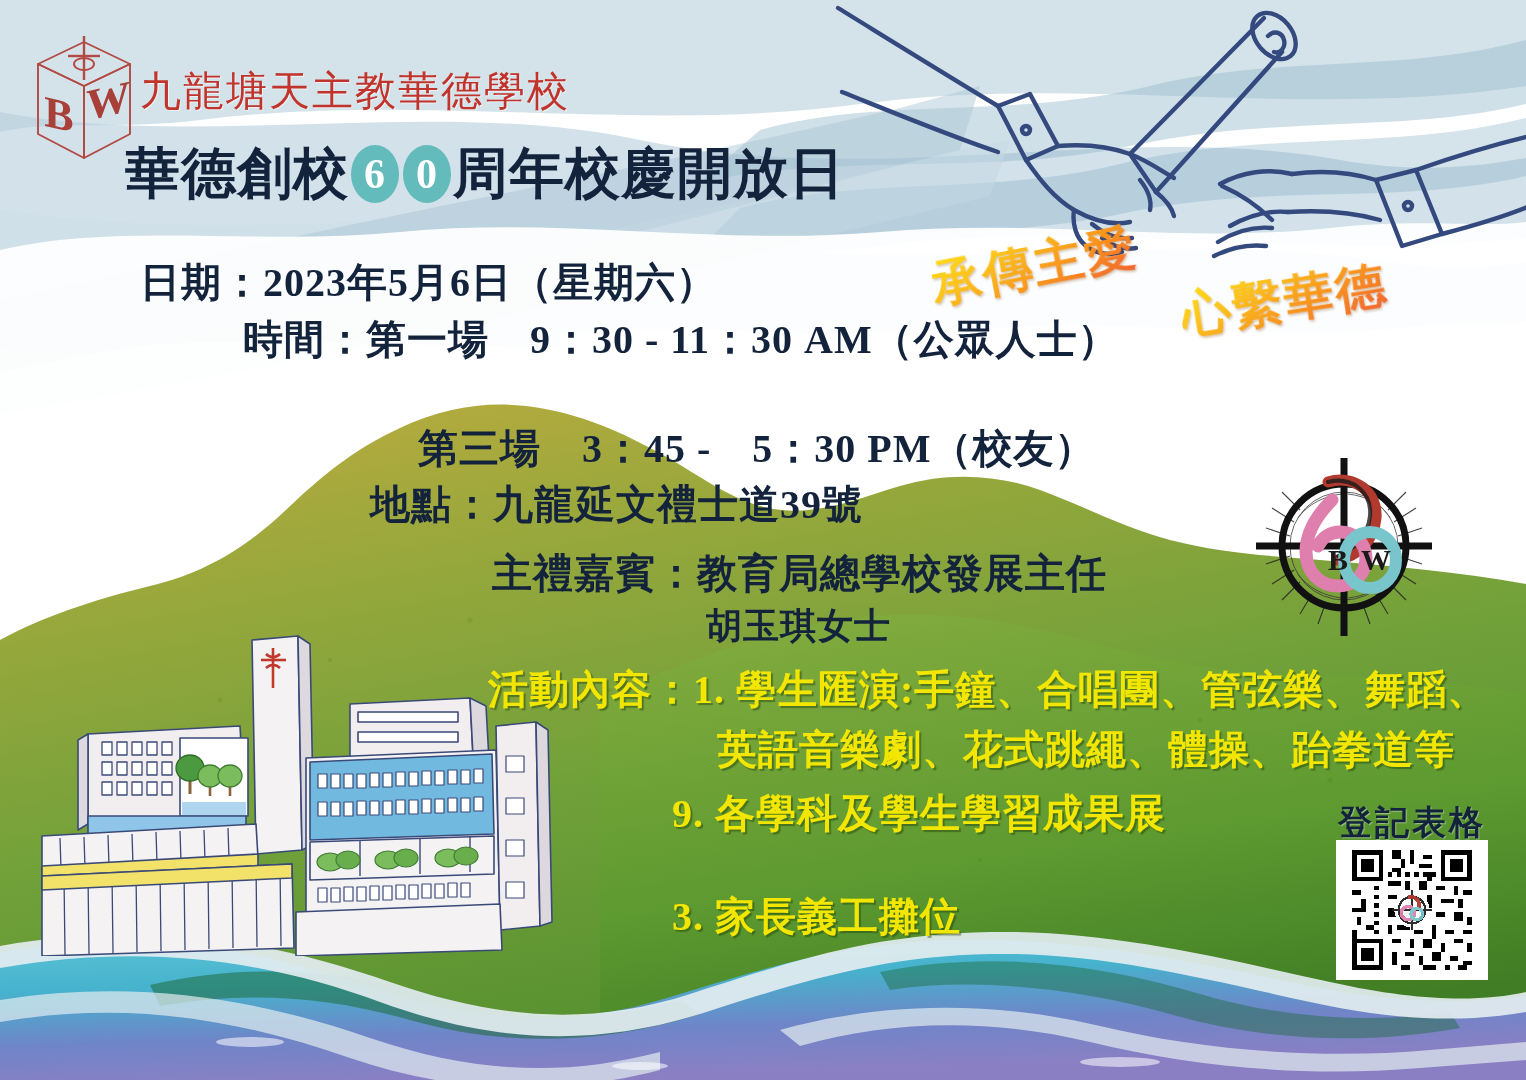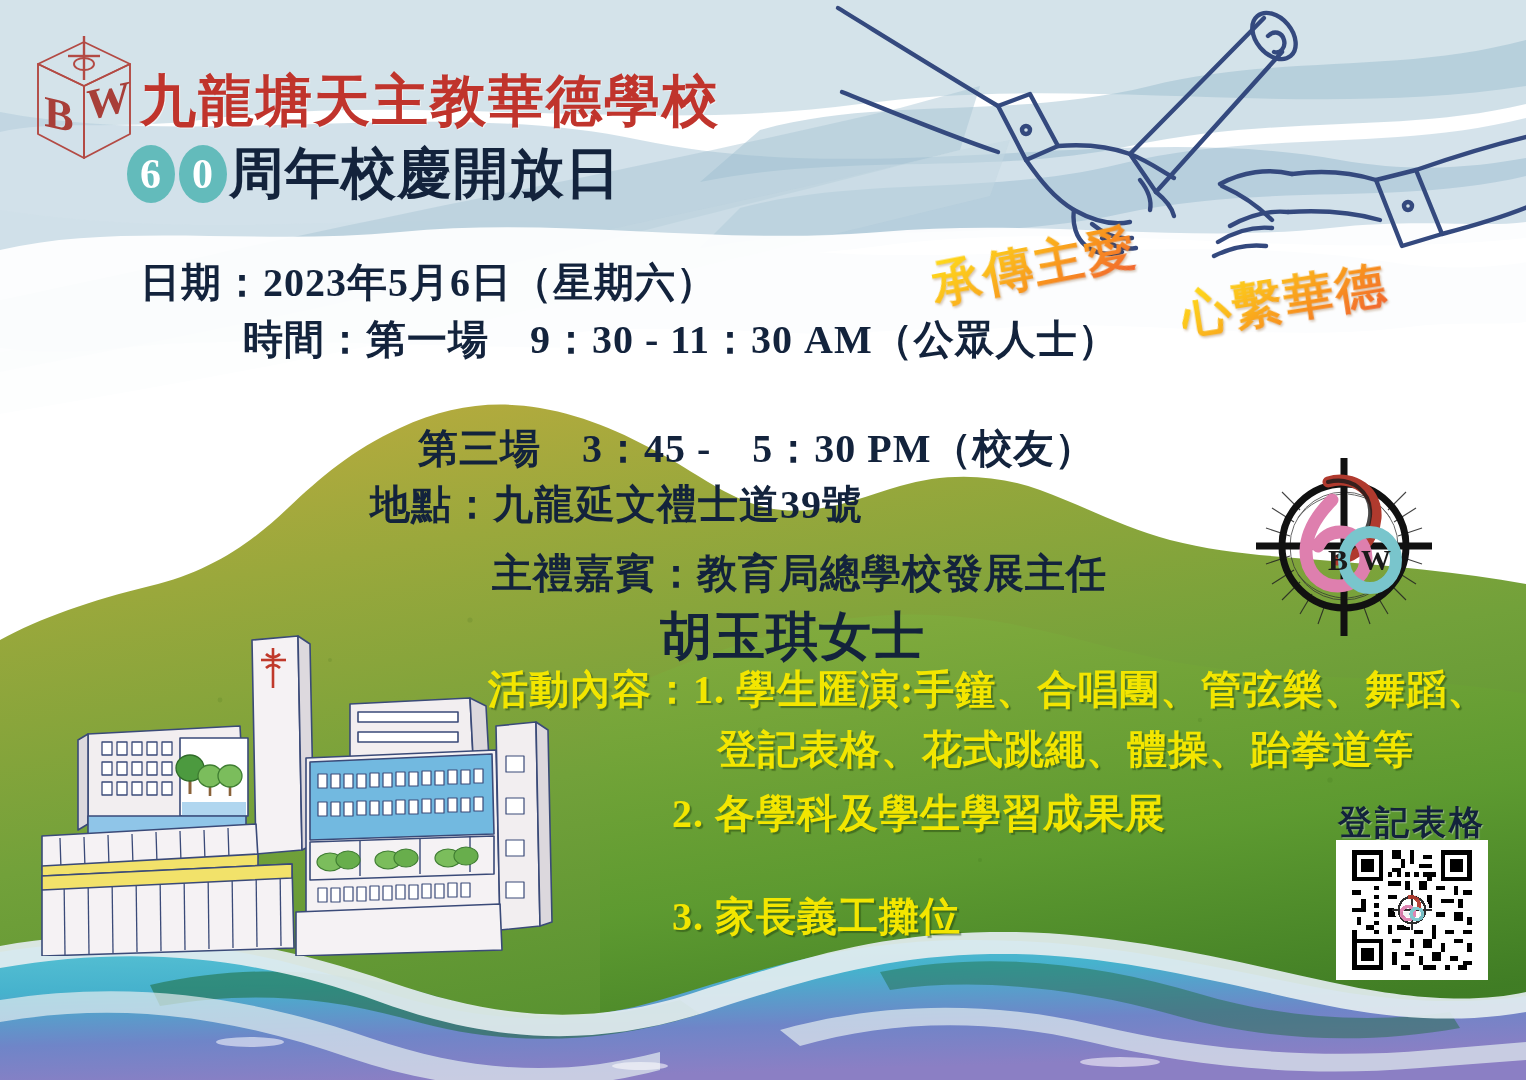--- a/index.html
+++ b/index.html
@@ -21,21 +21,21 @@
   
   .layer { position: absolute; inset: 0; }
   .layer svg { display: block; width: 100%; height: 100%; }
 
   
   #crest { position: absolute; left: 28px; top: 34px; width: 112px; height: 132px; }
 
   
   #title-school {
     position: absolute; left: 140px; top: 64px;
-    font-size: 56px; font-weight: bold;
+    font-size: 41px; font-weight: normal;
     letter-spacing: 2px;
     color: #c0342c;
     white-space: nowrap;
     text-shadow: 1px 1px 0 rgba(255,255,255,.55);
   }
   #title-event {
     position: absolute; left: 125px; top: 137px;
     font-size: 55px; font-weight: bold;
     letter-spacing: 1px;
     color: #13233c;
@@ -76,21 +76,21 @@
     font-weight: bold;
     white-space: nowrap;
     letter-spacing: 1px;
   }
   #line-date   { left: 140px; top: 255px; font-size: 40px; }
   #line-t1     { left: 243px; top: 312px; font-size: 40px; }
   #line-t2     { left: 370px; top: 367px; font-size: 40px; }
   #line-t3     { left: 370px; top: 421px; font-size: 40px; margin-left: 48px; }
   #line-venue  { left: 370px; top: 477px; font-size: 40px; }
   #line-guest1 { left: 492px; top: 546px; font-size: 40px; }
-  #line-guest2 { left: 660px; top: 602px; font-size: 52px; }
+  #line-guest2 { left: 706px; top: 602px; font-size: 36px; }
 
   
   .act {
     position: absolute;
     color: #f3e600;
     font-weight: bold;
     white-space: nowrap;
     letter-spacing: 1px;
     font-size: 40px;
     text-shadow: 2px 2px 1px rgba(30,60,10,.45);
@@ -264,38 +264,39 @@
       </g>
 
       <text x="31" y="96" text-anchor="middle" font-family="'Liberation Serif', serif" font-size="44" font-weight="bold" fill="#a83f39" transform="skewY(13) translate(0,-8)">B</text>
       <text x="80" y="88" text-anchor="middle" font-family="'Liberation Serif', serif" font-size="44" font-weight="bold" fill="#a83f39" transform="skewY(-13) translate(0,12)">W</text>
     </svg>
   </div>
 
   <div id="title-school">九龍塘天主教華德學校</div>
 
   <div id="title-event">
+    <span>華德創校</span>
     <span class="badge60">6</span>
     <span class="badge60">0</span>
     <span>周年校慶開放日</span>
   </div>
 
   <div class="slogan" id="slogan-left">承傳主愛</div>
   <div class="slogan" id="slogan-right">心繫華德</div>
 
   <div class="info" id="line-date">日期：2023年5月6日（星期六）</div>
   <div class="info" id="line-t1">時間：第一場　9：30 - 11：30 AM（公眾人士）</div>
   <div class="info" id="line-t3">第三場　3：45 -　5：30 PM（校友）</div>
   <div class="info" id="line-venue">地點：九龍延文禮士道39號</div>
   <div class="info" id="line-guest1">主禮嘉賓：教育局總學校發展主任</div>
   <div class="info" id="line-guest2">胡玉琪女士</div>
 
   <div class="act" id="act-1a">活動內容：1.  學生匯演:手鐘、合唱團、管弦樂、舞蹈、</div>
-  <div class="act" id="act-1b">登記表格、花式跳繩、體操、跆拳道等</div>
-  <div class="act" id="act-2">2.  各學科及學生學習成果展</div>
+  <div class="act" id="act-1b">英語音樂劇、花式跳繩、體操、跆拳道等</div>
+  <div class="act" id="act-2">9.  各學科及學生學習成果展</div>
   <div class="act" id="act-3">3.  家長義工攤位</div>
 
   <div id="building">
     <svg viewBox="0 0 545 330">
       <g stroke="#3a4a78" stroke-width="1.6" stroke-linejoin="round">
 
         <path d="M58,108 L210,100 L215,192 L58,198 Z" fill="#f2eef0"></path>
         <path d="M58,108 L58,198 L48,204 L48,114 Z" fill="#ddd9de"></path>
 
         <g fill="#ffffff" stroke="#3a4a78" stroke-width="1.3">

